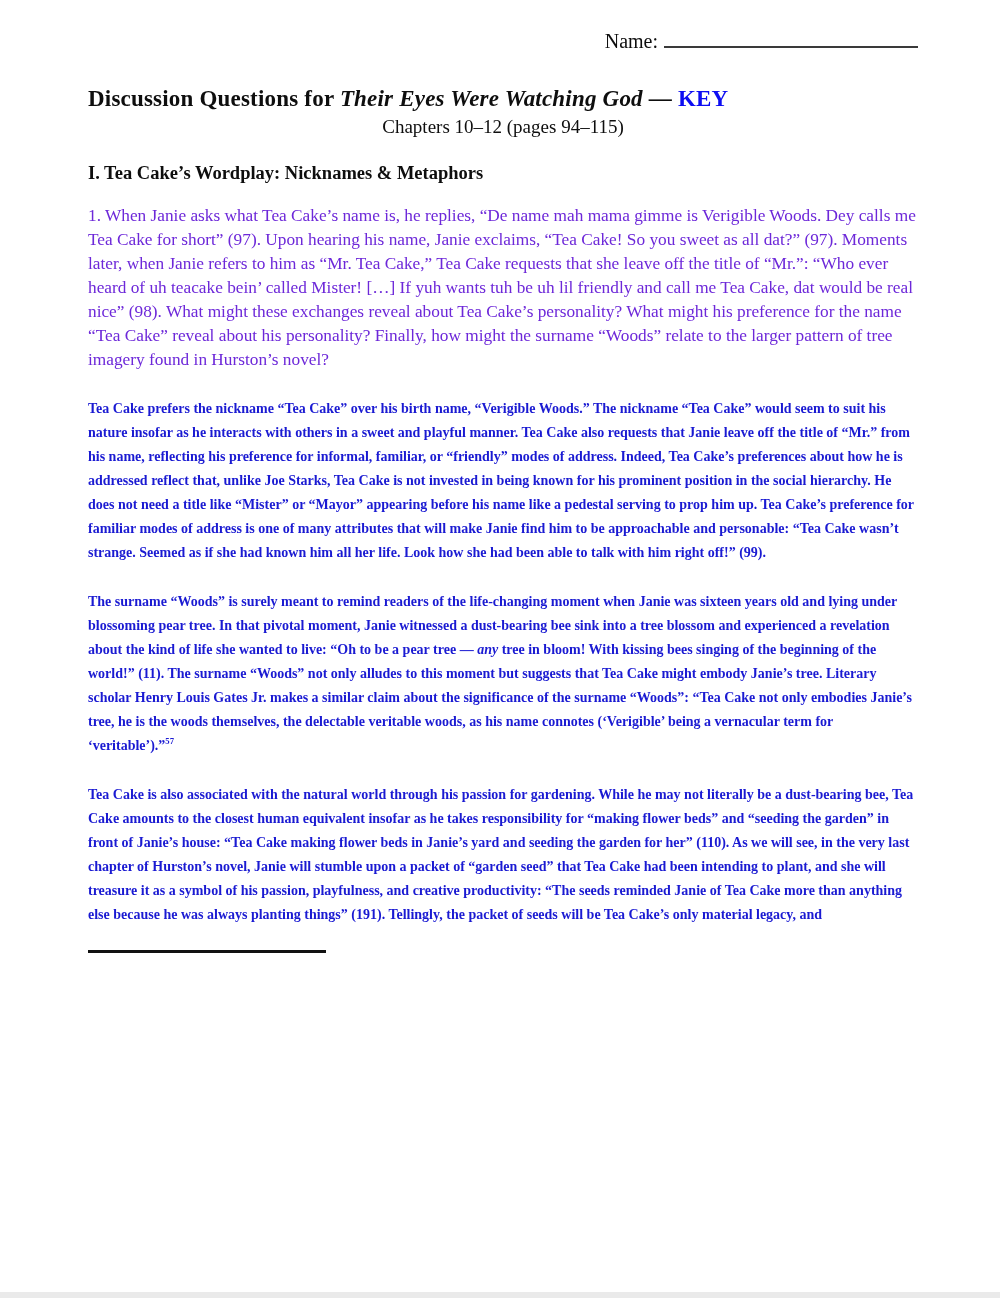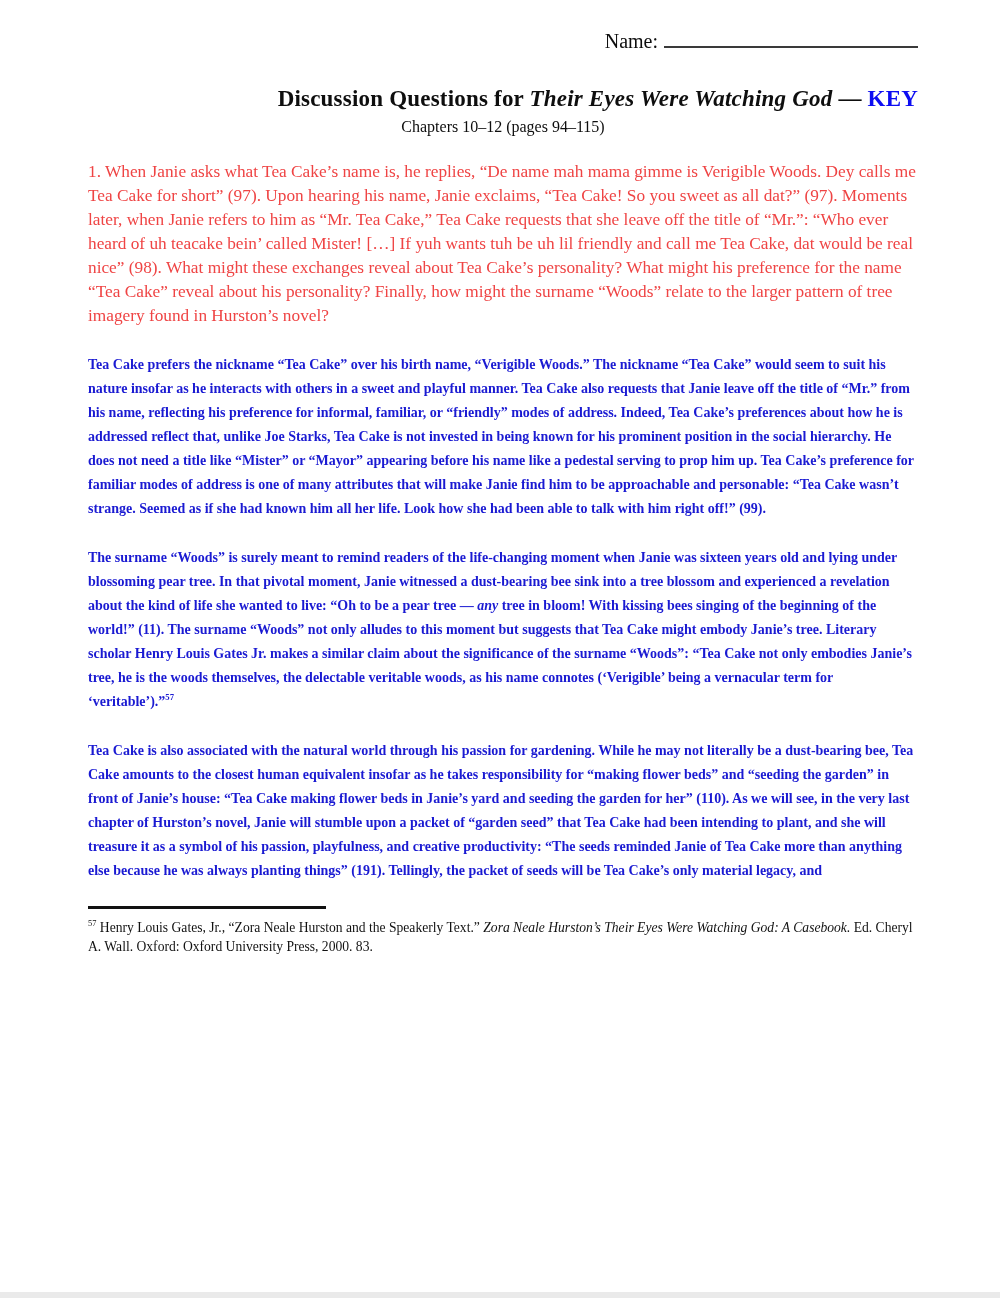--- a/index.html
+++ b/index.html
@@ -26,46 +26,46 @@
   .name-blank {
     display: inline-block;
     width: 254px;
     border-bottom: 2px solid #3a3a3a;
     height: 20px;
     vertical-align: baseline;
     margin-left: 6px;
   }
   .doc-title {
     margin-top: 30px;
-    text-align: right;
+    text-align: left;
     font-size: 23px;
     font-weight: bold;
     line-height: 30px;
     letter-spacing: 0.2px;
   }
   .doc-title .book { font-style: italic; }
   .doc-title .key { color: var(--key-blue, #0d0df2); }
   .doc-subtitle {
     text-align: center;
-    font-size: 16px;
+    font-size: 19px;
     font-weight: normal;
     line-height: 26px;
   }
   .section-heading {
     margin-top: 22px;
     font-size: 18.5px;
     font-weight: bold;
     line-height: 22px;
   }
   .body-para {
     font-size: 17.3px;
     line-height: 24px;
     text-align: left;
   }
-  .question-para { margin-top: 20px; color: #ef4444; }
+  .question-para { margin-top: 20px; color: #6d28d9; }
   .answer-para {
     margin-top: 25px;
     color: var(--answer-blue, #1a1ad2);
     font-weight: bold;
     font-size: 14px;
   }
   .answer-para sup, .footnote-text sup {
     font-size: 62%;
     vertical-align: super;
     line-height: 0;
@@ -96,28 +96,28 @@
 <div class="page">
 
   <div class="name-row">
     <span>Name:</span><span class="name-blank"></span>
   </div>
 
   <h1 class="doc-title"><span>Discussion Questions for </span><span class="book">Their Eyes Were Watching God</span><span> — </span><span class="key">KEY</span></h1>
 
   <div class="doc-subtitle">Chapters 10–12 (pages 94–115)</div>
 
+  <h2 class="section-heading">I. Tea Cake’s Wordplay: Nicknames &amp; Metaphors</h2>
 
   <p class="body-para question-para">1. When Janie asks what Tea Cake’s name is, he replies, “De name mah mama gimme is Verigible Woods. Dey calls me Tea Cake for short” (97). Upon hearing his name, Janie exclaims, “Tea Cake! So you sweet as all dat?” (97). Moments later, when Janie refers to him as “Mr. Tea Cake,” Tea Cake requests that she leave off the title of “Mr.”: “Who ever heard of uh teacake bein’ called Mister! […] If yuh wants tuh be uh lil friendly and call me Tea Cake, dat would be real nice” (98). What might these exchanges reveal about Tea Cake’s personality? What might his preference for the name “Tea Cake” reveal about his personality? Finally, how might the surname “Woods” relate to the larger pattern of tree imagery found in Hurston’s novel?</p>
 
   <p class="body-para answer-para"><span>Tea Cake prefers the nickname “Tea Cake” over his birth name, “Verigible Woods.” The nickname “Tea Cake” would seem to suit his nature insofar as he interacts with others in a sweet and playful manner. Tea Cake also requests that Janie leave off the title of “Mr.” from his name, reflecting his preference for informal, familiar, or “friendly” modes of address. Indeed, Tea Cake’s preferences about how he is addressed reflect that, unlike Joe Starks, Tea Cake is not invested in being known for his prominent position in the social hierarchy. He does not need a title like “Mister” or “Mayor” appearing before his name like a pedestal serving to prop him up. Tea Cake’s preference for familiar modes of address is one of many attributes that will make Janie find him to be approachable and personable: “Tea Cake wasn’t strange. Seemed as if she had known him all her life. Look how she had been able to talk with him right off!” (99).</span></p>
 
   <p class="body-para answer-para"><span>The surname “Woods” is surely meant to remind readers of the life-changing moment when Janie was sixteen years old and lying under blossoming pear tree. In that pivotal moment, Janie witnessed a dust-bearing bee sink into a tree blossom and experienced a revelation about the kind of life she wanted to live: “Oh to be a pear tree — </span><span style="font-style: italic;">any</span><span> tree in bloom! With kissing bees singing of the beginning of the world!” (11). The surname “Woods” not only alludes to this moment but suggests that Tea Cake might embody Janie’s tree. Literary scholar Henry Louis Gates Jr. makes a similar claim about the significance of the surname “Woods”: “Tea Cake not only embodies Janie’s tree, he is the woods themselves, the delectable veritable woods, as his name connotes (‘Verigible’ being a vernacular term for ‘veritable’).”</span><sup>57</sup></p>
 
   <p class="body-para answer-para"><span>Tea Cake is also associated with the natural world through his passion for gardening. While he may not literally be a dust-bearing bee, Tea Cake amounts to the closest human equivalent insofar as he takes responsibility for “making flower beds” and “seeding the garden” in front of Janie’s house: “Tea Cake making flower beds in Janie’s yard and seeding the garden for her” (110). As we will see, in the very last chapter of Hurston’s novel, Janie will stumble upon a packet of “garden seed” that Tea Cake had been intending to plant, and she will treasure it as a symbol of his passion, playfulness, and creative productivity: “The seeds reminded Janie of Tea Cake more than anything else because he was always planting things” (191). Tellingly, the packet of seeds will be Tea Cake’s only material legacy, and</span></p>
 
   <hr class="footnote-rule">
 
-  <p class="footnote-text"><sup>57</sup><span> Henry Louis Gates, Jr., “Zora Neale Hurston and the Speakerly Text.” </span><span style="font-style: italic;">Zora Neale Hurston’s Their Eyes Were Watching God: A Casebook.</span><span> Ed. Cheryl A. Wall. Oxford: Oxford University Press, 2000. 83.</span></p>
 
 </div>
 
 <div class="bottom-strip" style="background: rgb(234, 234, 234);"></div>
 
 </body></html>

